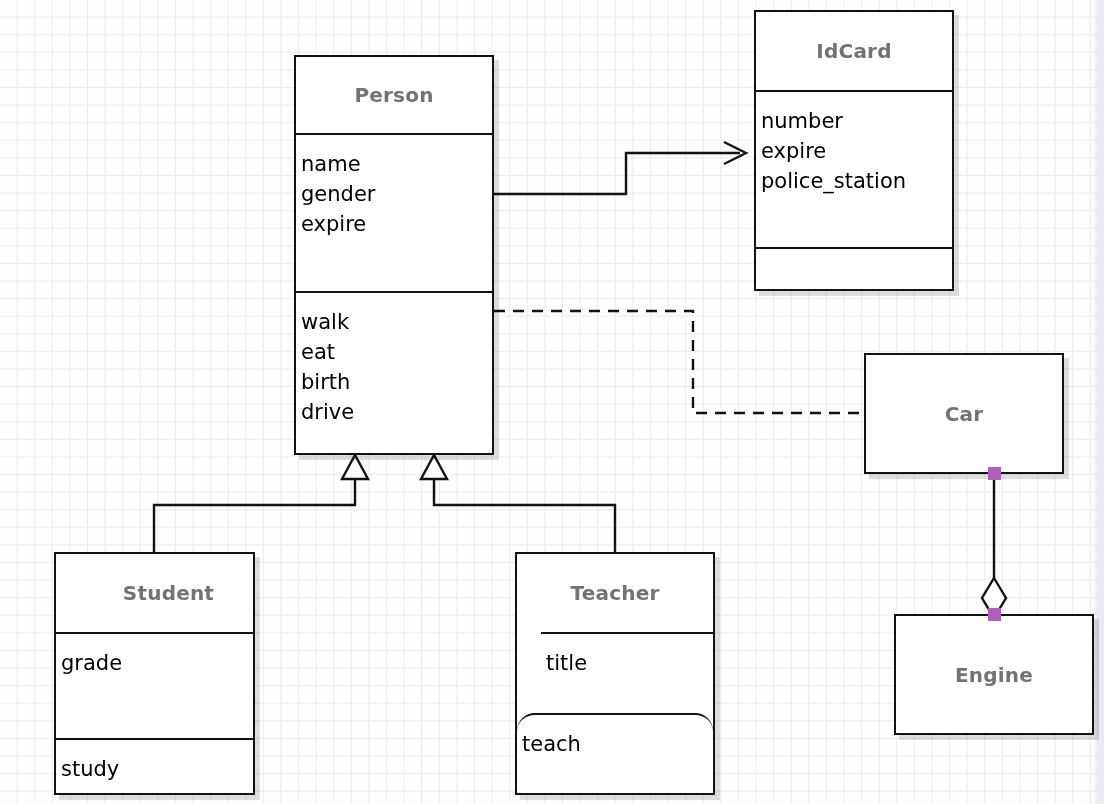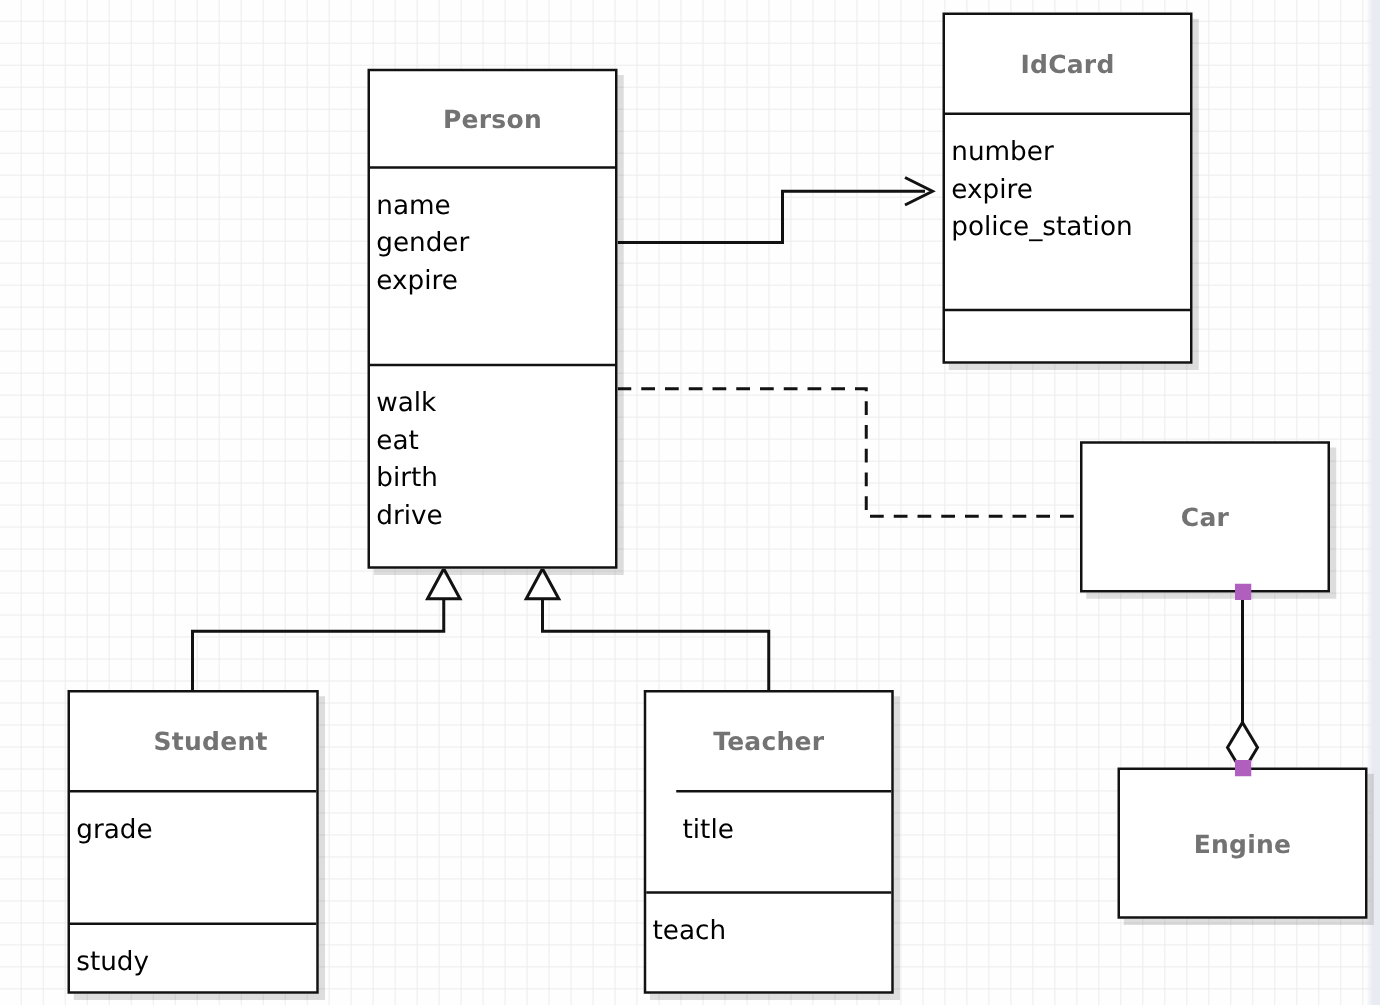--- a/index.html
+++ b/index.html
@@ -172,21 +172,21 @@
     <div class="compartment members compact" style="height:80px;margin-top:25px;">
       <div class="member">study</div>
     </div>
   </div>
 
   <div class="uml-class" id="class-teacher" style="left:515px; top:552px; width:200px; height:243px;">
     <div class="compartment class-title" style="height:78px;">Teacher</div>
     <div class="compartment members compact" style="height:81px;margin-left:24px;">
       <div class="member">title</div>
     </div>
-    <div class="compartment members compact" style="height:80px;">
+    <div class="compartment members compact" style="height:80px;border-radius:18px;">
       <div class="member">teach</div>
     </div>
   </div>
 
   <div class="uml-class" id="class-car" style="left:864px; top:353px; width:200px; height:121px;">
     <div class="compartment class-title" style="height:117px;">Car</div>
   </div>
 
   <div class="uml-class" id="class-engine" style="left:894px; top:614px; width:200px; height:121px;">
     <div class="compartment class-title" style="height:117px;border-radius:25px;">Engine</div>

